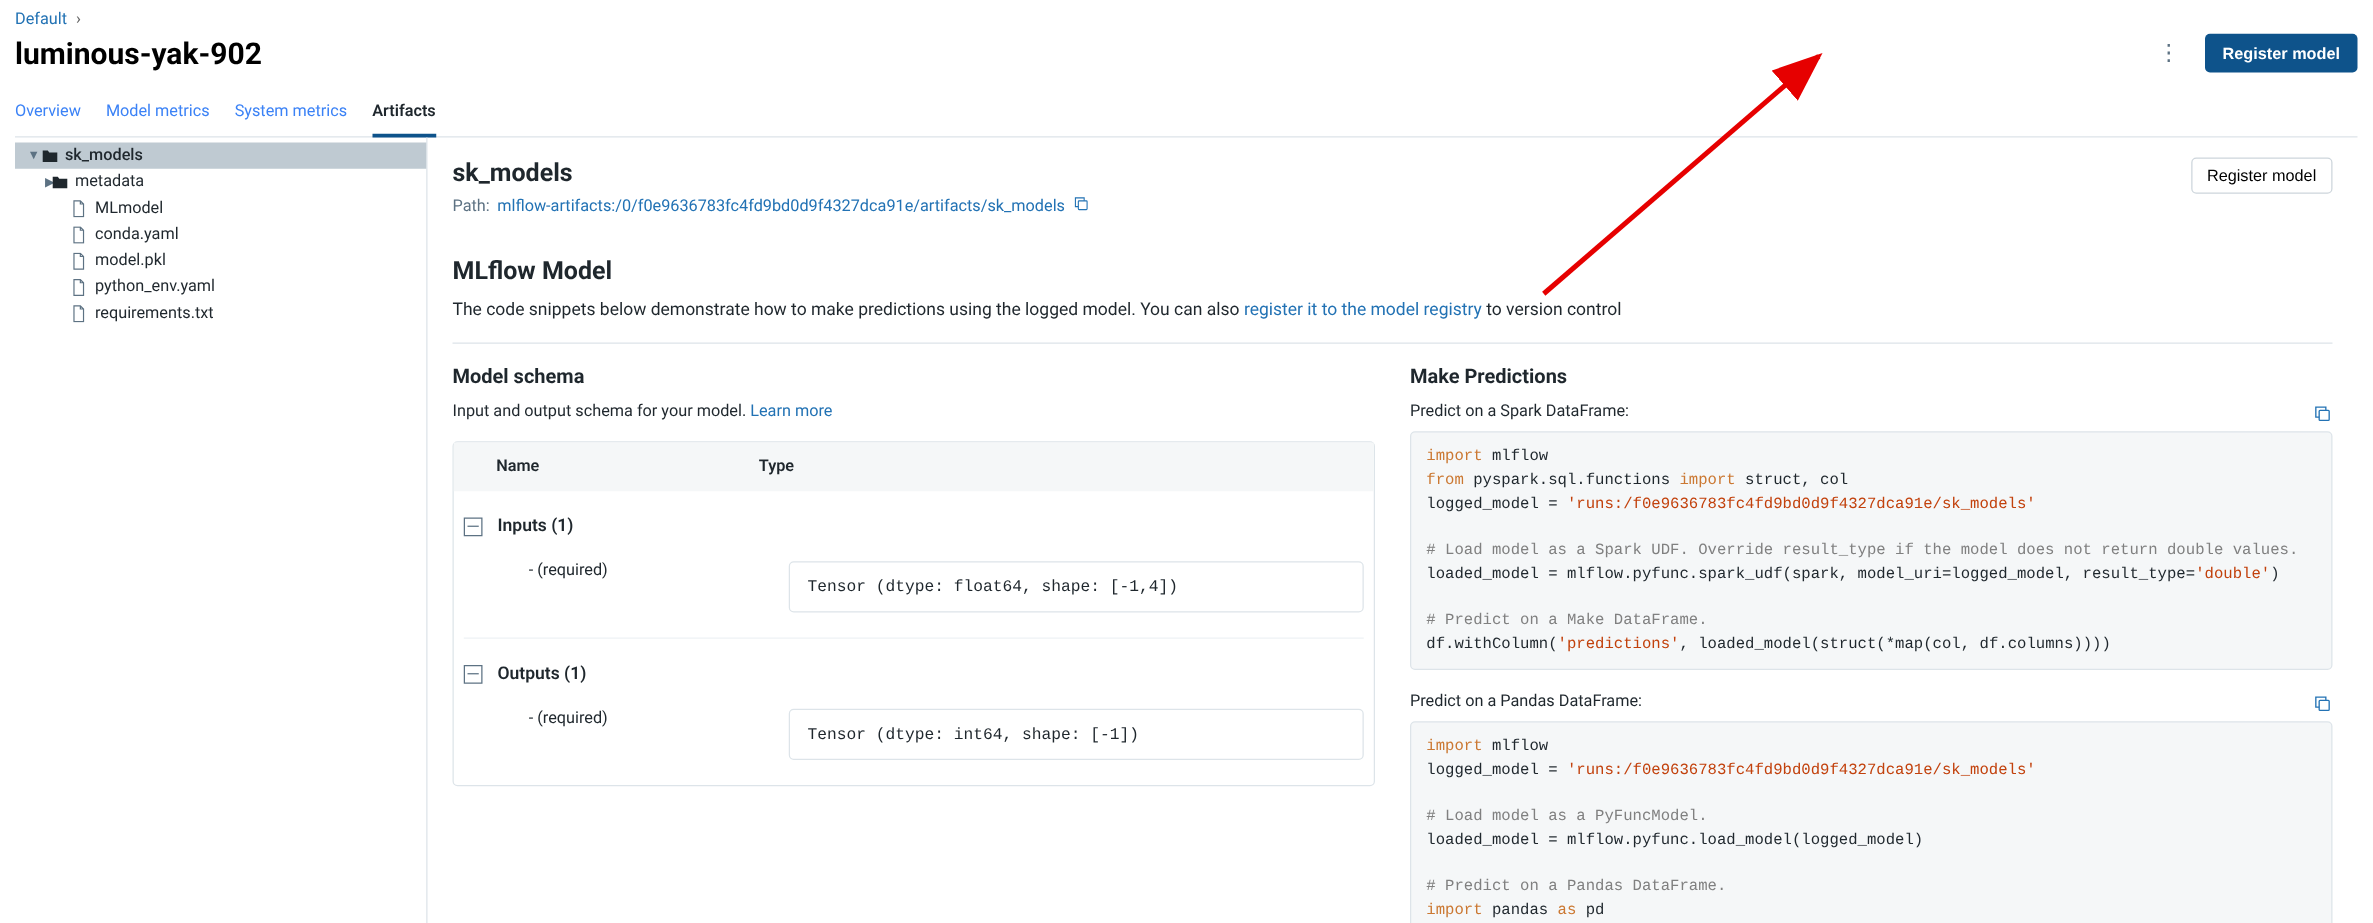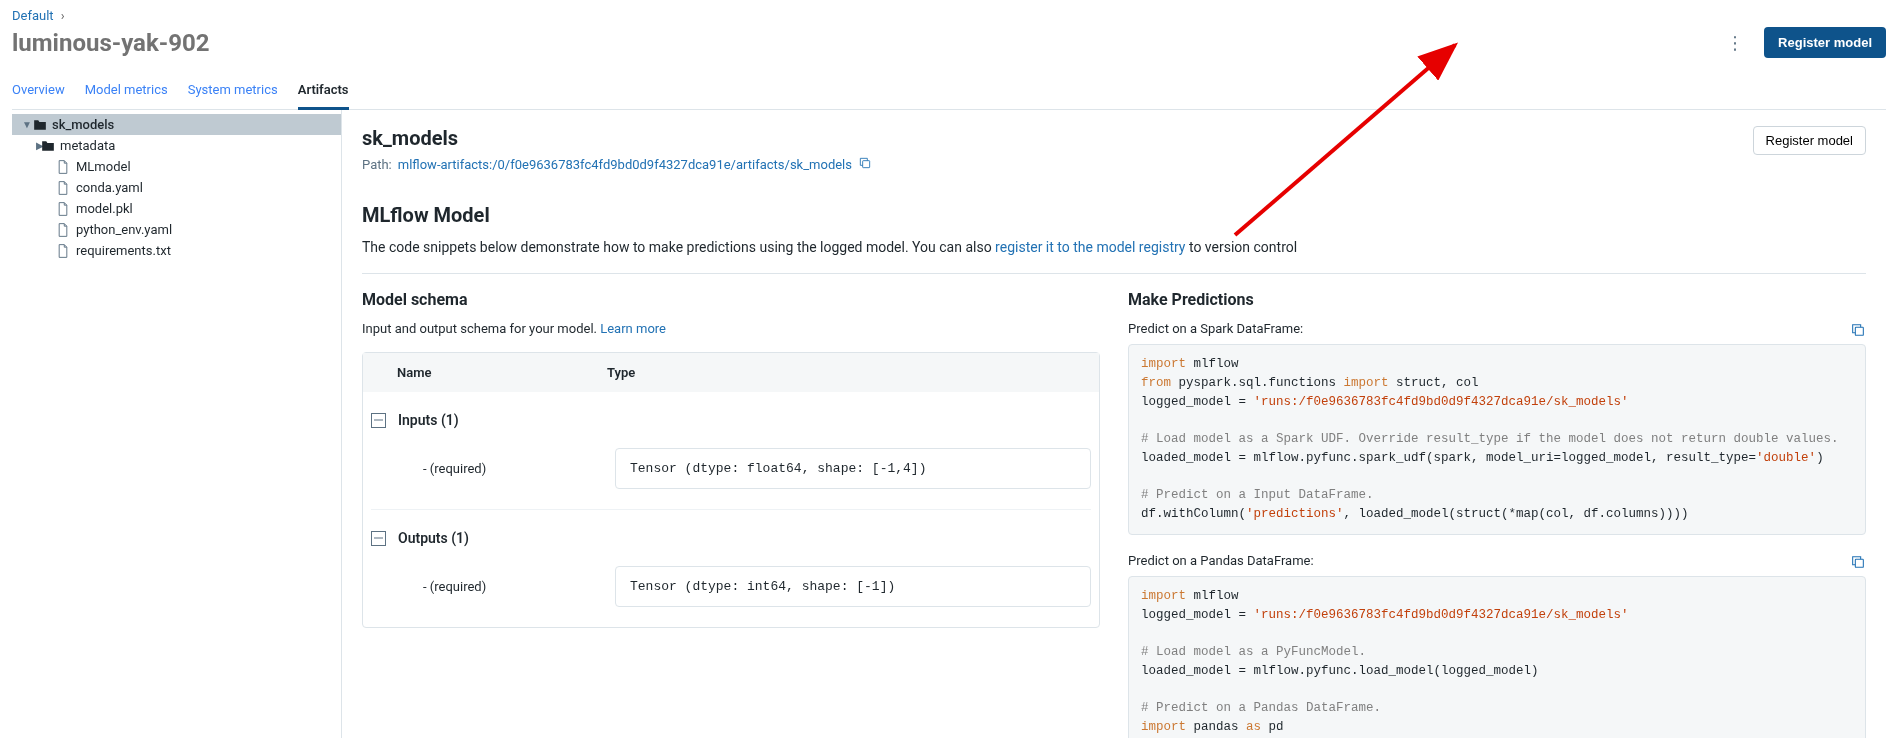--- a/index.html
+++ b/index.html
@@ -30,21 +30,21 @@
     }
     .header-row {
       display: flex;
       justify-content: space-between;
       align-items: center;
       margin-bottom: 18px;
     }
     .run-title {
       font-size: 24px;
       font-weight: 700;
-      color: #737373;
+      color: #000000;
       text-align: center;
     }
     .header-actions {
       display: flex;
       align-items: center;
       gap: 14px;
     }
     .kebab {
       cursor: pointer;
       padding: 6px;
@@ -199,23 +199,23 @@
     }
     .collapse-box::before{
       content:'';
       position:absolute;
       left:2px; right:2px; top:50%;
       border-top:1.3px solid #5d7283;
       transform: translateY(-50%);
     }
     .schema-item {
       display:flex;
-      align-items:center;
+      align-items:flex-start;
       padding:20px 0 0 52px;
-      gap:0;
+      gap:16px;
       font-size:13px;
     }
     .schema-item .iname {
       flex: 0 0 192px;
       color:#1f272d;
     }
     .tensor-box {
       border:1px solid #dde4e9;
       border-radius:4px;
       padding:12px 14px;
@@ -430,21 +430,21 @@
                   <path d="M16 8V4H4v12h4"></path>
                 </svg>
             </span>
             <pre class="code-block"><span class="kw">import</span><span> mlflow</span>
 <span class="kw">from</span><span> pyspark.sql.functions </span><span class="kw">import</span><span> struct, col</span>
 <span>logged_model = </span><span class="str">'runs:/f0e9636783fc4fd9bd0d9f4327dca91e/sk_models'</span>
 
 <span class="cmt"># Load model as a Spark UDF. Override result_type if the model does not return double values.</span>
 <span>loaded_model = mlflow.pyfunc.spark_udf(spark, model_uri=logged_model, result_type=</span><span class="str">'double'</span><span>)</span>
 
-<span class="cmt"># Predict on a Input DataFrame.</span>
+<span class="cmt"># Predict on a Make DataFrame.</span>
 <span>df.withColumn(</span><span class="str">'predictions'</span><span>, loaded_model(struct(*map(col, df.columns))))</span></pre>
           </div>
 
           <div class="predict-label">Predict on a Pandas DataFrame:</div>
           <div class="code-block-wrap">
             <span class="copy-btn">
               <svg viewBox="0 0 24 24">
                   <rect x="8" y="8" width="12" height="12" rx="1"></rect>
                   <path d="M16 8V4H4v12h4"></path>
                 </svg>

